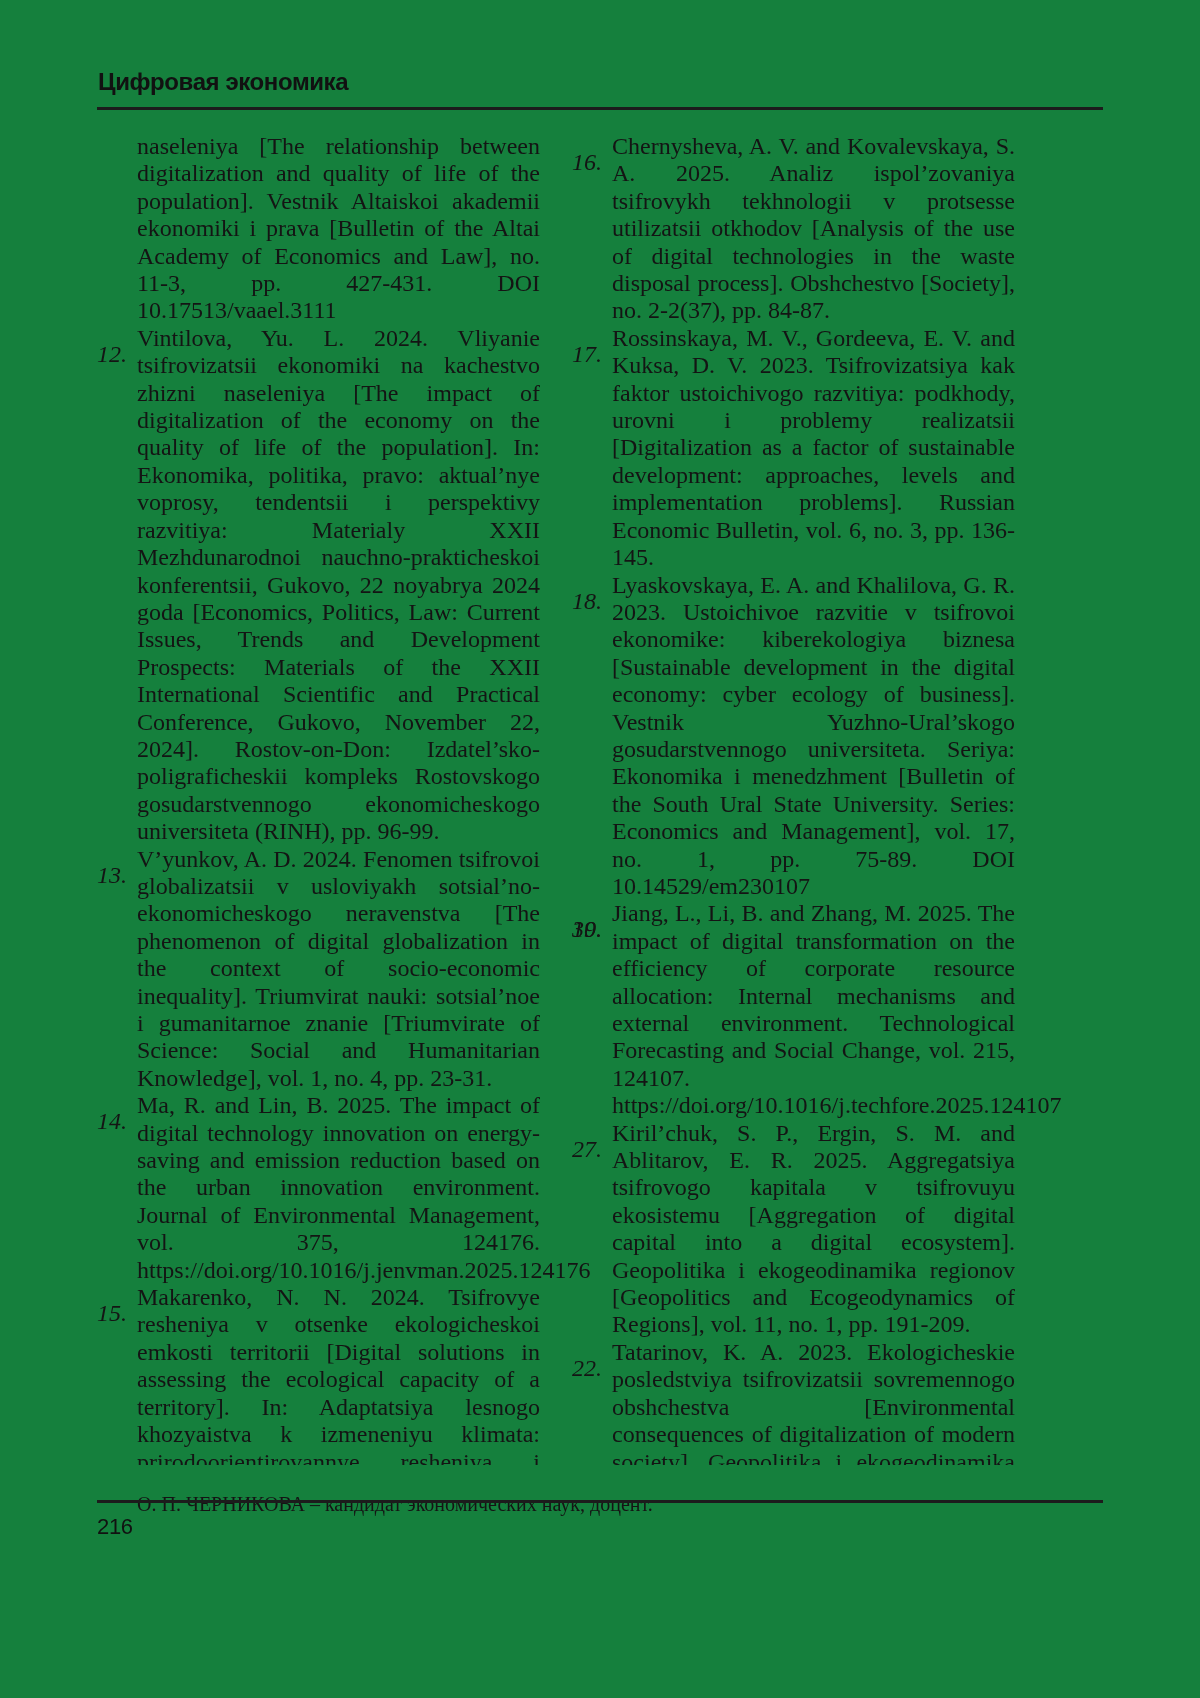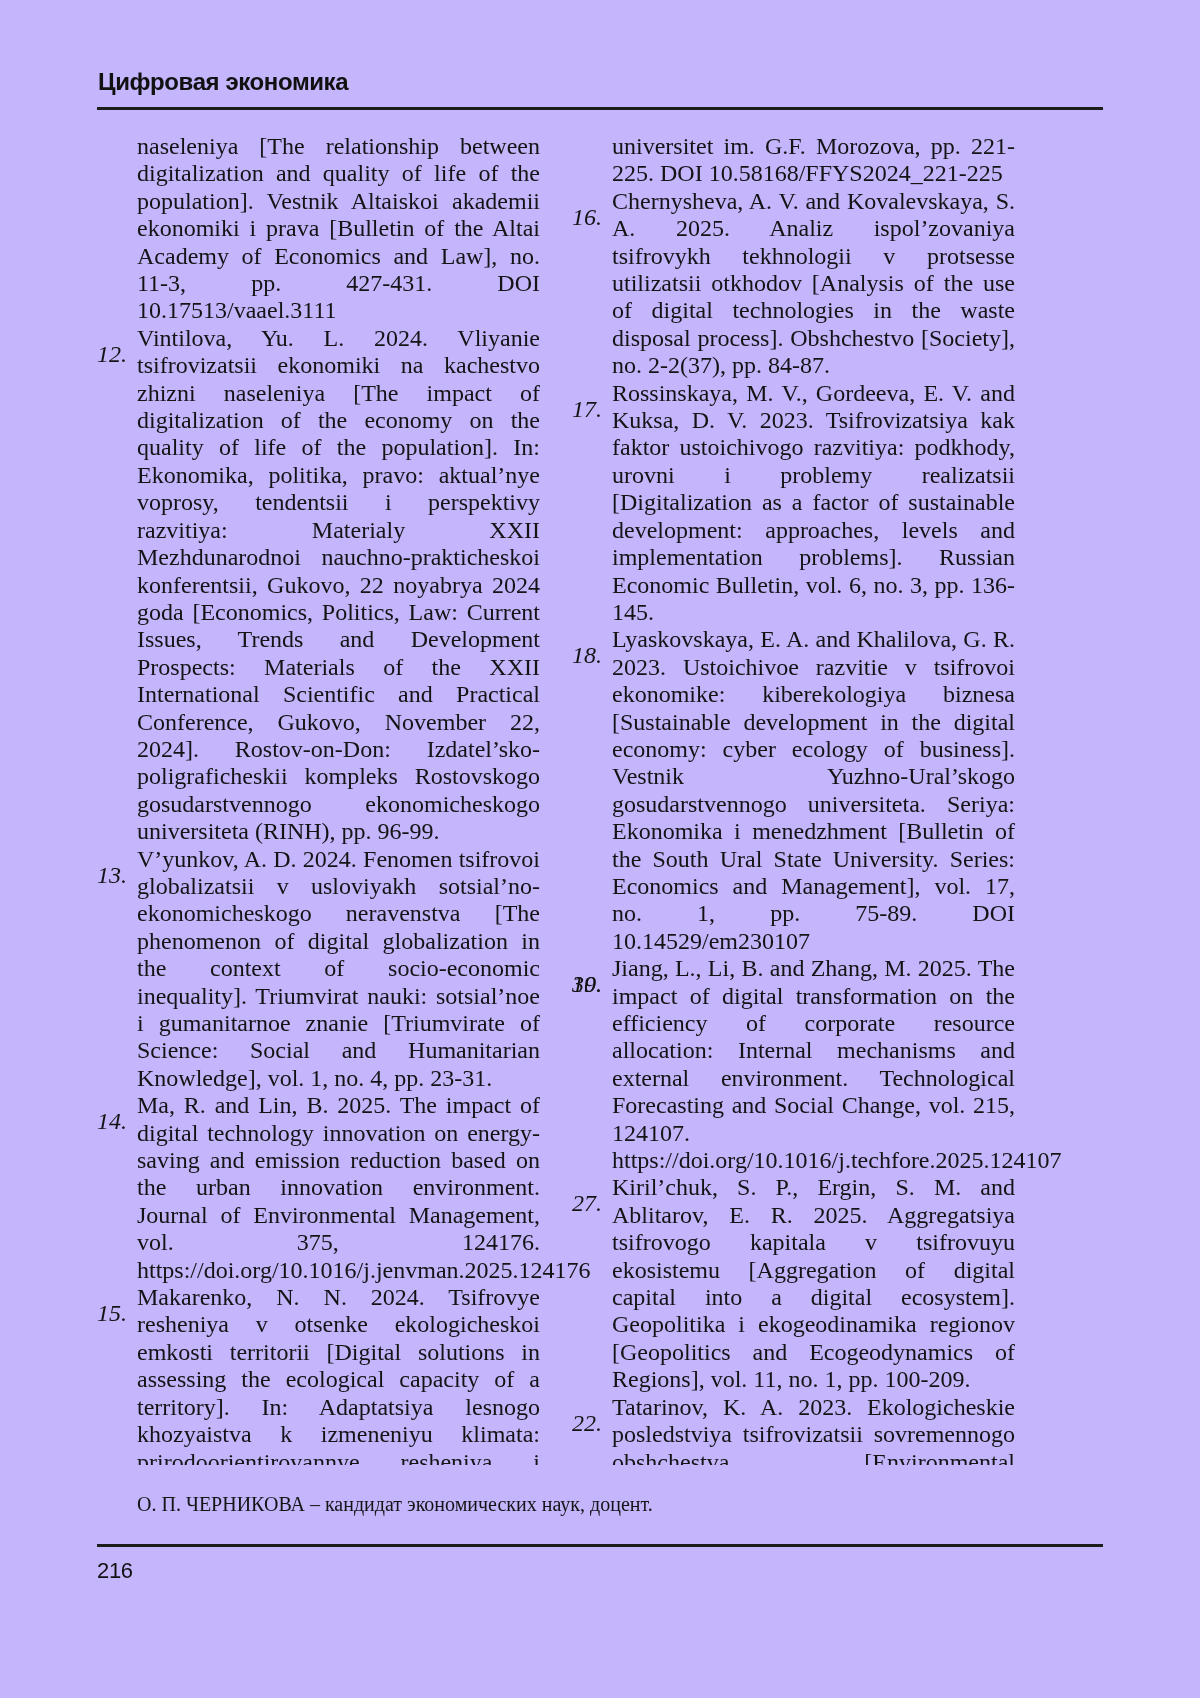--- a/index.html
+++ b/index.html
@@ -1,32 +1,32 @@
 <!DOCTYPE html>
 <html lang="ru"><head>
 <meta charset="utf-8">
 <style>
   html,body{margin:0;padding:0;background:#ffffff;}
   .page{
-    position:relative;width:1200px;height:1698px;background:#c4b5fd;color:#141414;
+    position:relative;width:1200px;height:1698px;background:#15803d;color:#141414;
     font-family:"Liberation Serif",serif;overflow:hidden;
   }
   .inner{position:absolute;left:97px;top:0;width:1006px;}
   .page-header h1{
     font-family:"Liberation Sans",sans-serif;font-weight:700;font-size:24px;
     letter-spacing:-0.4px;margin:68px 0 11px 1px;color:#111;
   }
   .header-rule{height:3px;background:#1c1c1c;}
   .columns{display:flex;gap:32px;margin-top:23px;height:1332px;overflow:hidden;}
   .col{width:443px;font-size:24px;line-height:27.4px;text-align:justify;}
   .ref{margin:0;position:relative;padding-left:40px;}
   .ref .num{position:absolute;left:0;top:16px;font-style:italic;}
   .author-info{margin-top:26px;padding-left:40px;font-size:20px;line-height:27px;}
   .author-info .label{font-style:italic;display:block;}
-  .page-footer{position:absolute;left:97px;top:1544px;width:1006px;}
+  .page-footer{position:absolute;left:97px;top:1500px;width:1006px;}
   .footer-rule{height:3px;background:#1c1c1c;margin-bottom:11px;}
   .footer-row{
     display:flex;justify-content:space-between;align-items:baseline;width:918px;
     font-family:"Liberation Sans",sans-serif;font-size:22px;letter-spacing:-0.3px;color:#111;
   }
 </style>
 </head>
 <body>
 
 <div class="page">
@@ -41,27 +41,26 @@
 
       <section class="col">
         <p class="ref"><span>naseleniya [The relationship between digitalization and quality of life of the population]. Vestnik Altaiskoi akademii ekonomiki i prava [Bulletin of the Altai Academy of Economics and Law], no. 11-3, pp. 427-431. DOI 10.17513/vaael.3111</span></p>
         <p class="ref"><span class="num">12.</span><span>Vintilova, Yu. L. 2024. Vliyanie tsifrovizatsii ekonomiki na kachestvo zhizni naseleniya [The impact of digitalization of the economy on the quality of life of the population]. In: Ekonomika, politika, pravo: aktual’nye voprosy, tendentsii i perspektivy razvitiya: Materialy XXII Mezhdunarodnoi nauchno-prakticheskoi konferentsii, Gukovo, 22 noyabrya 2024 goda [Economics, Politics, Law: Current Issues, Trends and Development Prospects: Materials of the XXII International Scientific and Practical Conference, Gukovo, November 22, 2024]. Rostov-on-Don: Izdatel’sko-poligraficheskii kompleks Rostovskogo gosudarstvennogo ekonomicheskogo universiteta (RINH), pp. 96-99.</span></p>
         <p class="ref"><span class="num">13.</span><span>V’yunkov, A. D. 2024. Fenomen tsifrovoi globalizatsii v usloviyakh sotsial’no-ekonomicheskogo neravenstva [The phenomenon of digital globalization in the context of socio-economic inequality]. Triumvirat nauki: sotsial’noe i gumanitarnoe znanie [Triumvirate of Science: Social and Humanitarian Knowledge], vol. 1, no. 4, pp. 23-31.</span></p>
         <p class="ref"><span class="num">14.</span><span>Ma, R. and Lin, B. 2025. The impact of digital technology innovation on energy-saving and emission reduction based on the urban innovation environment. Journal of Environmental Management, vol. 375, 124176. https://doi.org/10.1016/j.jenvman.2025.124176</span></p>
         <p class="ref"><span class="num">15.</span><span>Makarenko, N. N. 2024. Tsifrovye resheniya v otsenke ekologicheskoi emkosti territorii [Digital solutions in assessing the ecological capacity of a territory]. In: Adaptatsiya lesnogo khozyaistva k izmeneniyu klimata: prirodoorientirovannye resheniya i tsifrovizatsiya. Forestry – 2024: Materialy Mezhdunarodnogo lesnogo foruma, Voronezh, 31 oktyabrya – 01 noyabrya 2024 goda [Adaptation of Forestry to Climate Change: Nature-Oriented Solutions and Digitalization. Forestry – 2024: Materials of the International Forestry Forum, Voronezh, October 31 – November 01, 2024]. Voronezh: Voronezhskii gosudarstvennyi lesotekhnicheskii</span></p>
       </section>
 
       <section class="col">
-        <p class="ref"><span>universitet im. G.F. Morozova, pp. 221-225. DOI 10.58168/FFYS2024_221-225</span></p>
         <p class="ref"><span class="num">16.</span><span>Chernysheva, A. V. and Kovalevskaya, S. A. 2025. Analiz ispol’zovaniya tsifrovykh tekhnologii v protsesse utilizatsii otkhodov [Analysis of the use of digital technologies in the waste disposal process]. Obshchestvo [Society], no. 2-2(37), pp. 84-87.</span></p>
         <p class="ref"><span class="num">17.</span><span>Rossinskaya, M. V., Gordeeva, E. V. and Kuksa, D. V. 2023. Tsifrovizatsiya kak faktor ustoichivogo razvitiya: podkhody, urovni i problemy realizatsii [Digitalization as a factor of sustainable development: approaches, levels and implementation problems]. Russian Economic Bulletin, vol. 6, no. 3, pp. 136-145.</span></p>
         <p class="ref"><span class="num">18.</span><span>Lyaskovskaya, E. A. and Khalilova, G. R. 2023. Ustoichivoe razvitie v tsifrovoi ekonomike: kiberekologiya biznesa [Sustainable development in the digital economy: cyber ecology of business]. Vestnik Yuzhno-Ural’skogo gosudarstvennogo universiteta. Seriya: Ekonomika i menedzhment [Bulletin of the South Ural State University. Series: Economics and Management], vol. 17, no. 1, pp. 75-89. DOI 10.14529/em230107</span></p>
         <p class="ref"><span class="num">19.</span></p>
         <p class="ref"><span class="num">30.</span><span>Jiang, L., Li, B. and Zhang, M. 2025. The impact of digital transformation on the efficiency of corporate resource allocation: Internal mechanisms and external environment. Technological Forecasting and Social Change, vol. 215, 124107. https://doi.org/10.1016/j.techfore.2025.124107</span></p>
-        <p class="ref"><span class="num">27.</span><span>Kiril’chuk, S. P., Ergin, S. M. and Ablitarov, E. R. 2025. Aggregatsiya tsifrovogo kapitala v tsifrovuyu ekosistemu [Aggregation of digital capital into a digital ecosystem]. Geopolitika i ekogeodinamika regionov [Geopolitics and Ecogeodynamics of Regions], vol. 11, no. 1, pp. 100-209.</span></p>
+        <p class="ref"><span class="num">27.</span><span>Kiril’chuk, S. P., Ergin, S. M. and Ablitarov, E. R. 2025. Aggregatsiya tsifrovogo kapitala v tsifrovuyu ekosistemu [Aggregation of digital capital into a digital ecosystem]. Geopolitika i ekogeodinamika regionov [Geopolitics and Ecogeodynamics of Regions], vol. 11, no. 1, pp. 191-209.</span></p>
         <p class="ref"><span class="num">22.</span><span>Tatarinov, K. A. 2023. Ekologicheskie posledstviya tsifrovizatsii sovremennogo obshchestva [Environmental consequences of digitalization of modern society]. Geopolitika i ekogeodinamika regionov [Geopolitics and Ecogeodynamics of Regions], vol. 9, no. 4, pp. 25-36.</span></p>
       </section>
 
     </main>
 
     <section class="author-info">
       <span>О. П. ЧЕРНИКОВА – кандидат экономических наук, доцент.</span>
     </section>
 
   </div>

